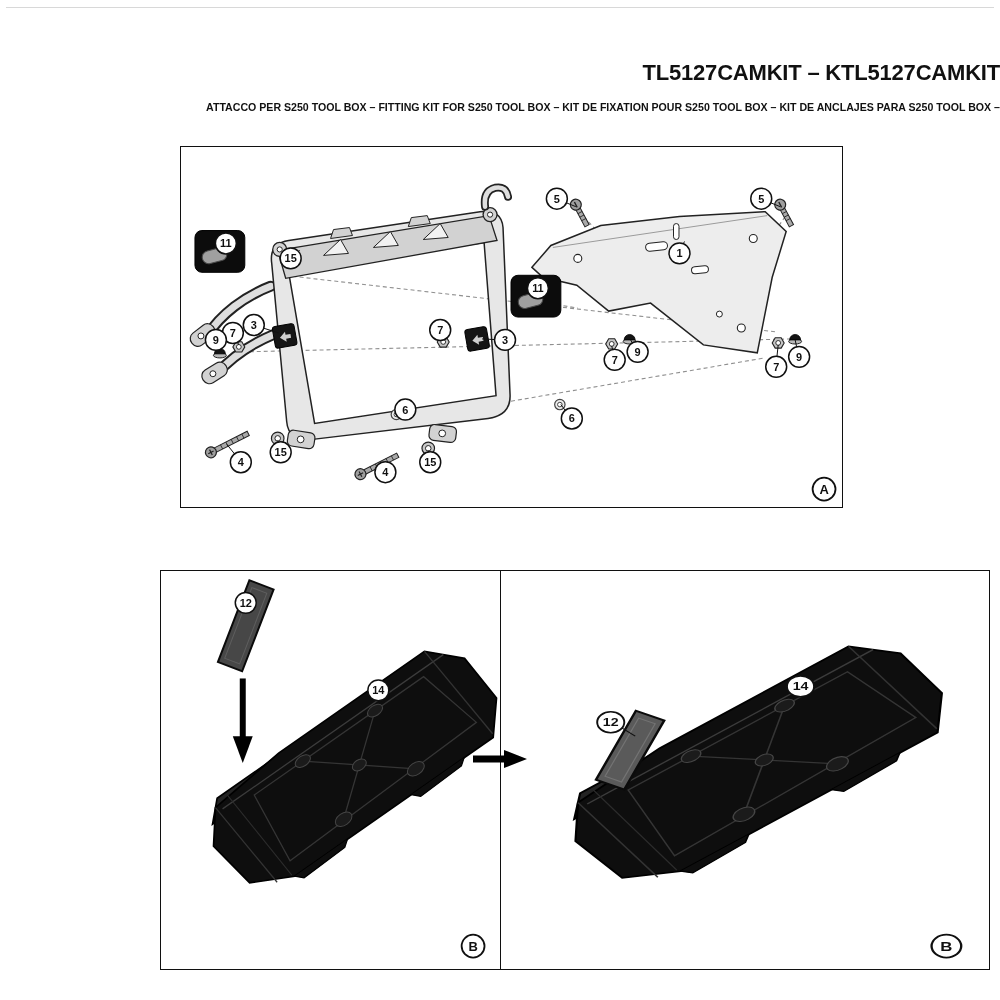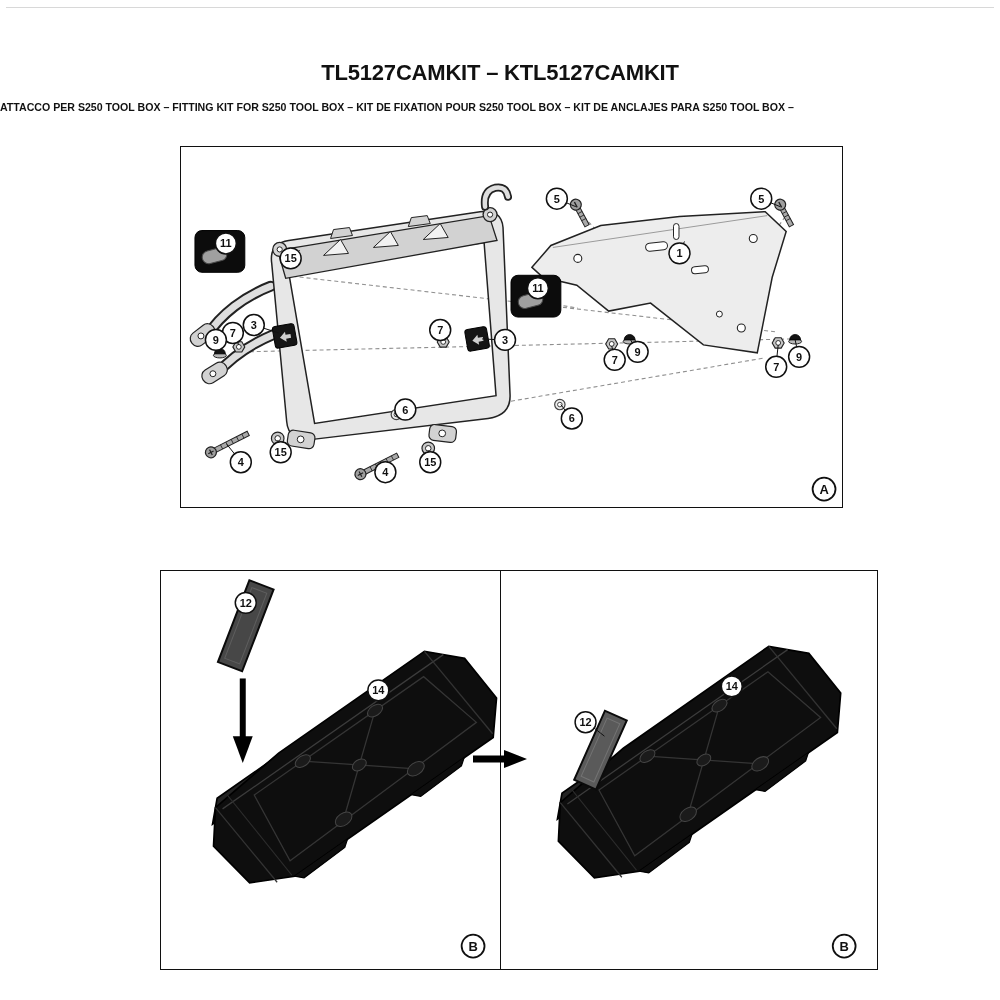--- a/index.html
+++ b/index.html
@@ -1,22 +1,22 @@
 <!DOCTYPE html>
 <html><head>
 <meta charset="utf-8">
 <style>
   *{margin:0;padding:0;box-sizing:border-box}
   html,body{width:1000px;height:1000px;background:#fff;font-family:"Liberation Sans",sans-serif;color:#111;position:relative;overflow:hidden}
   .topline{position:absolute;top:7px;left:6px;right:6px;height:1px;background:#d8d8d8}
-  .title{position:absolute;top:60px;left:0;width:1000px;text-align:center;font-size:22px;font-weight:700;letter-spacing:-0.2px}
-  .subtitle{position:absolute;top:99px;left:0;width:1000px;text-align:left;font-size:10.6px;font-weight:700;line-height:16px}
+  .title{position:absolute;top:60px;left:0;width:1000px;text-align:right;font-size:22px;font-weight:700;letter-spacing:-0.2px}
+  .subtitle{position:absolute;top:99px;left:0;width:1000px;text-align:right;font-size:10.6px;font-weight:700;line-height:16px}
   .panelA{position:absolute;left:180px;top:146px;width:663px;height:362px;border:1.6px solid #101010;background:#fff}
   .panelA svg{display:block;width:100%;height:100%}
-  .panelB{position:absolute;left:160px;top:570px;width:718px;height:400px;border:1.6px solid #101010;display:flex;background:#fff}
+  .panelB{position:absolute;left:160px;top:570px;width:830px;height:400px;border:1.6px solid #101010;display:flex;background:#fff}
   .subpanel{position:relative;height:100%}
   .subL{width:340px;border-right:1.6px solid #101010}
   .subR{flex:1}
   .subpanel svg{display:block;width:100%;height:100%}
   .midArrow{position:absolute;left:312px;top:178px;width:54px;height:20px;z-index:5}
   .callout circle{fill:#fff;stroke:#101010;stroke-width:1.5px}
   .callout text{font-family:"Liberation Sans",sans-serif;font-size:11px;font-weight:700;fill:#101010;text-anchor:middle;dominant-baseline:central}
   .badge circle{fill:#fff;stroke:#101010;stroke-width:1.8px}
   .badge text{font-family:"Liberation Sans",sans-serif;font-size:13px;font-weight:700;fill:#101010;text-anchor:middle;dominant-baseline:central}
   .leaders line{stroke:#101010;stroke-width:1}

